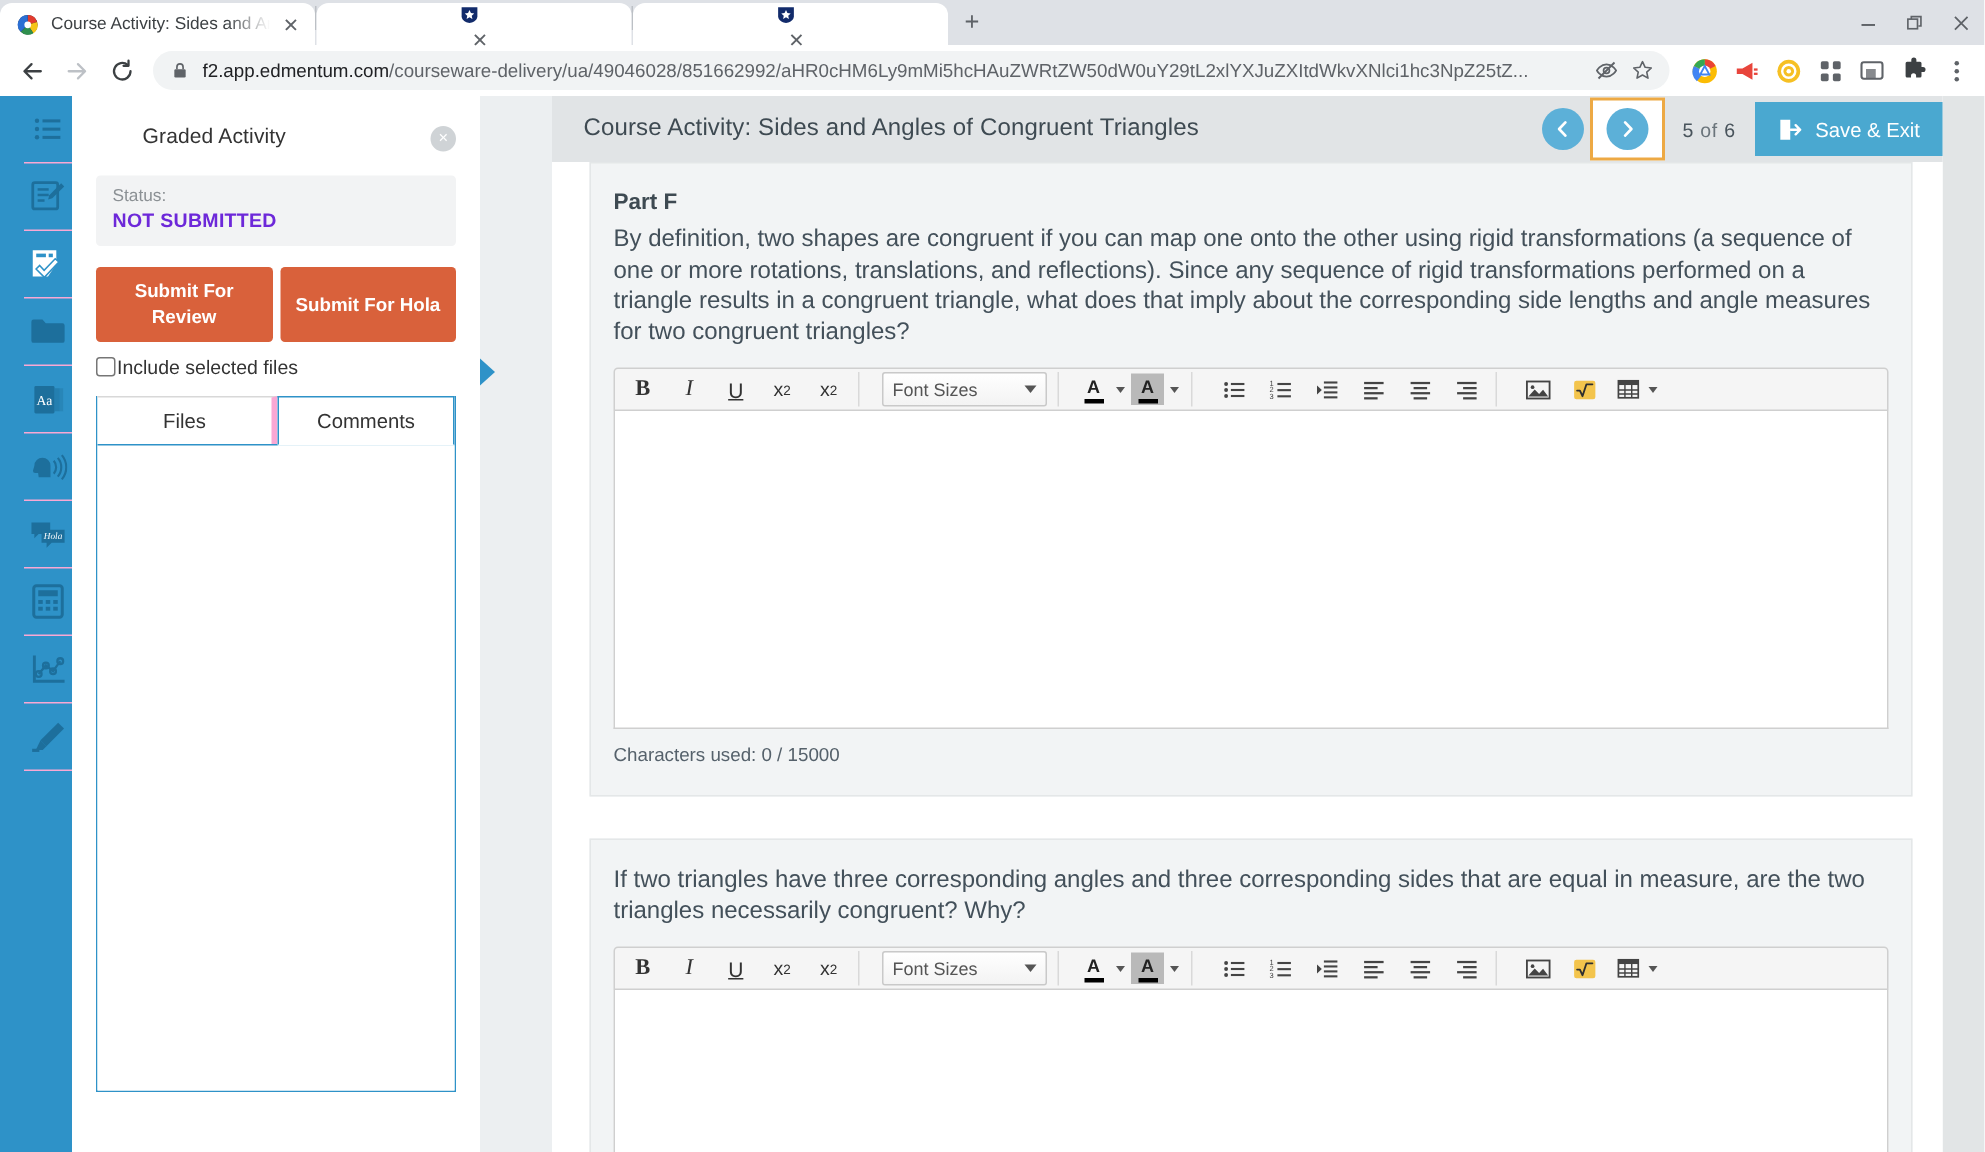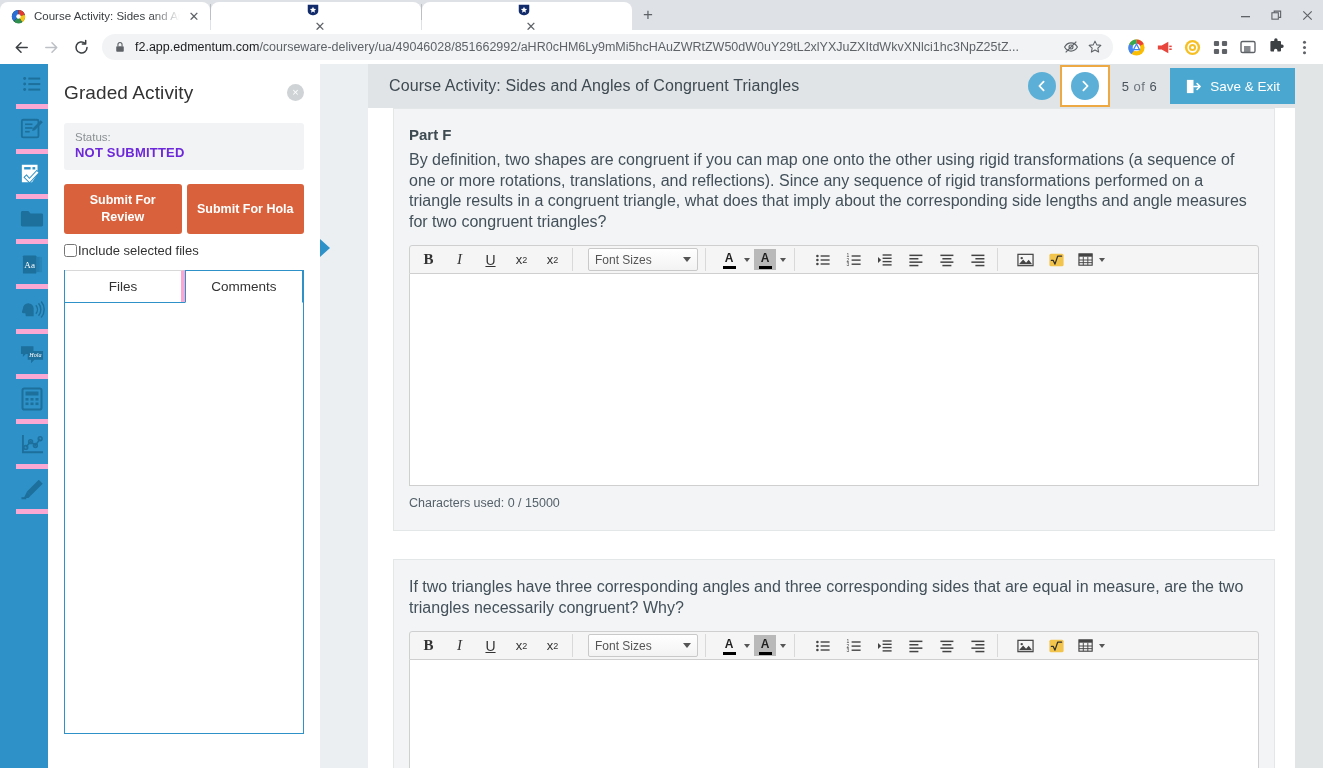--- a/index.html
+++ b/index.html
@@ -119,42 +119,43 @@
   .rail {
     width: 48px;
     background: #2e92c8;
     flex: 0 0 48px;
     display: flex;
     flex-direction: column;
   }
   .rail-item {
     height: 45px;
     display: flex; align-items: center; justify-content: center;
-    border-bottom: 5px solid #f9a8d4;
+    border-bottom: 1px solid #f9a8d4;
     position: relative;
     margin-left: 16px;
   }
   .rail-item.active { background: #ffffff00; }
   .rail-item.active .glyph { color: #ffffff; }
   .rail-item .glyph { color: #1d6f9c; display: flex; }
   .rail-spacer { flex: 1; }
 
   
   .ga-panel {
     width: 272px;
     flex: 0 0 272px;
     background: #ffffff;
     padding: 18px 16px 0 16px;
     position: relative;
   }
   .ga-title {
-    font-size: 19px;
+    font-size: 14px;
     color: #333333;
     font-weight: normal;
     letter-spacing: .1px;
+    margin-left: 31px;
   }
   .ga-close {
     position: absolute;
     right: 16px; top: 20px;
     width: 17px; height: 17px;
     border-radius: 50%;
     background: #cfd3d6;
     color: #ffffff;
     font-size: 11px;
     display: flex; align-items: center; justify-content: center;

